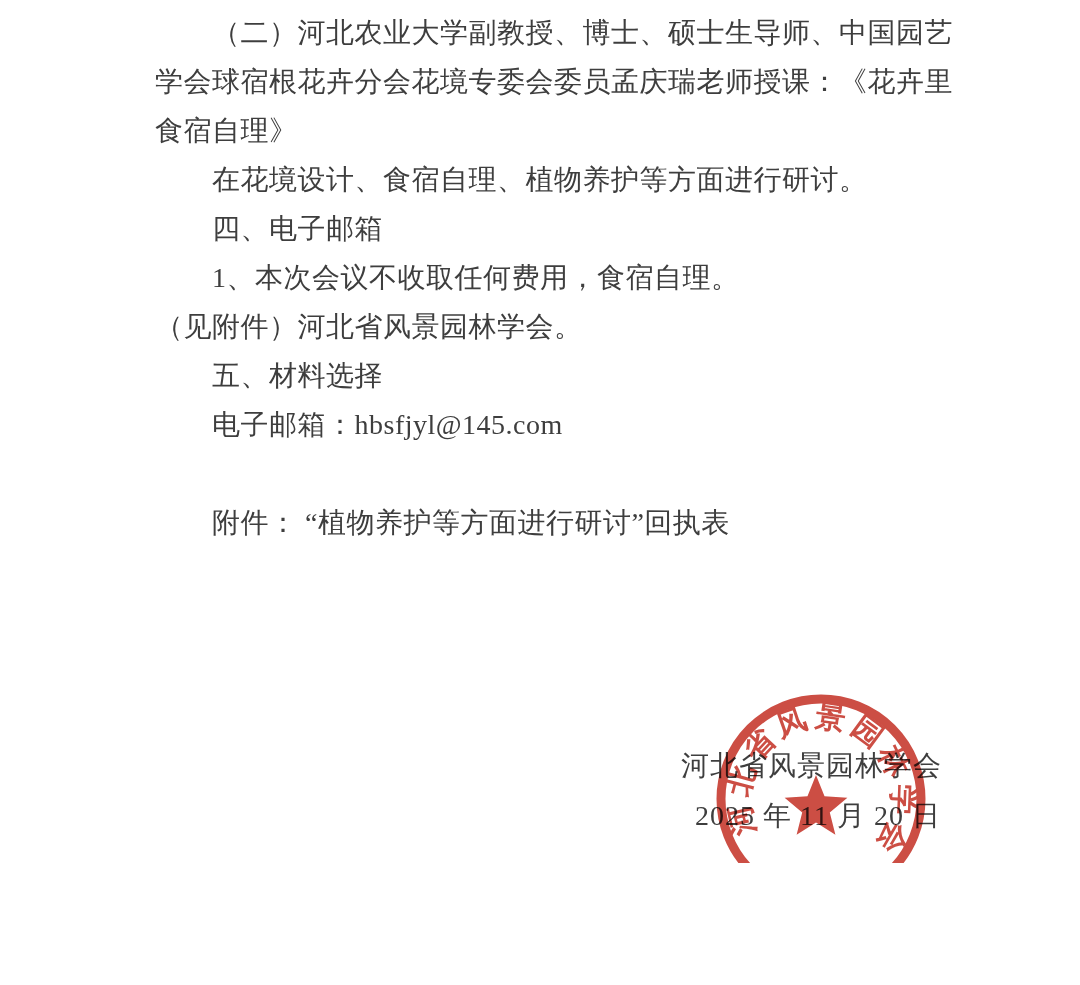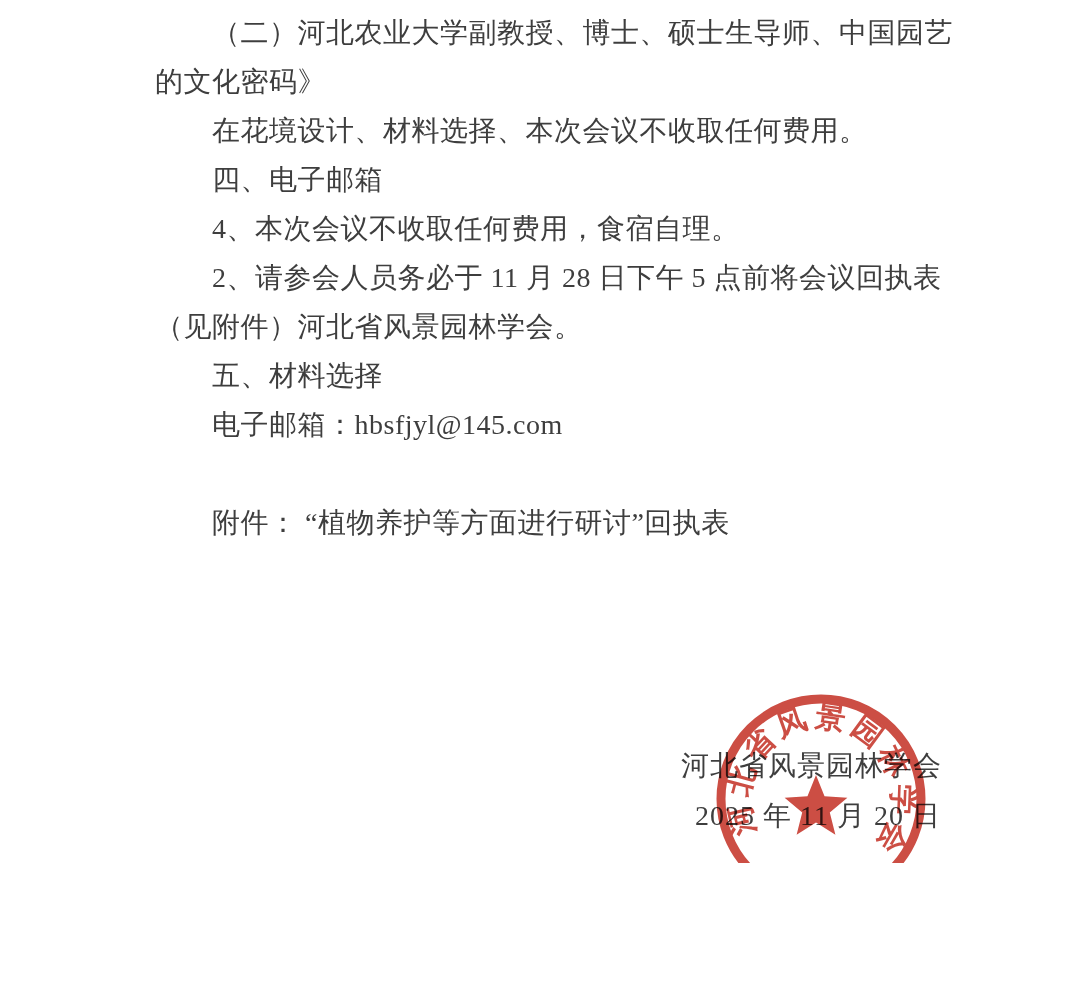--- a/index.html
+++ b/index.html
@@ -58,25 +58,25 @@
     letter-spacing: 5px;
   }
 </style>
 </head>
 <body>
 
 <div class="page">
 
   <div class="doc">
     <div class="line indent fill">（二）河北农业大学副教授、博士、硕士生导师、中国园艺</div>
-    <div class="line">的文化密码》</div>
-    <div class="line indent">在花境设计、材料选择、本次会议不收取任何费用。</div>
+    <div class="line fill">学会球宿根花卉分会花境专委会委员孟庆瑞老师授课：《花卉里</div>
+    <div class="line">食宿自理》</div>
+    <div class="line indent">在花境设计、食宿自理、植物养护等方面进行研讨。</div>
     <div class="line indent">四、电子邮箱</div>
-    <div class="line indent">4、本次会议不收取任何费用，食宿自理。</div>
-    <div class="line indent fill">2、请参会人员务必于 11 月 28 日下午 5 点前将会议回执表</div>
+    <div class="line indent">1、本次会议不收取任何费用，食宿自理。</div>
     <div class="line">（见附件）河北省风景园林学会。</div>
     <div class="line indent">五、材料选择</div>
     <div class="line indent">电子邮箱：hbsfjyl@145.com</div>
     <div class="spacer"></div>
     <div class="line indent">附件： “植物养护等方面进行研讨”回执表</div>
   </div>
 
   <div class="sig sig-org">河北省风景园林学会</div>
   <div class="sig sig-date">2025 年 11 月 20 日</div>
 

